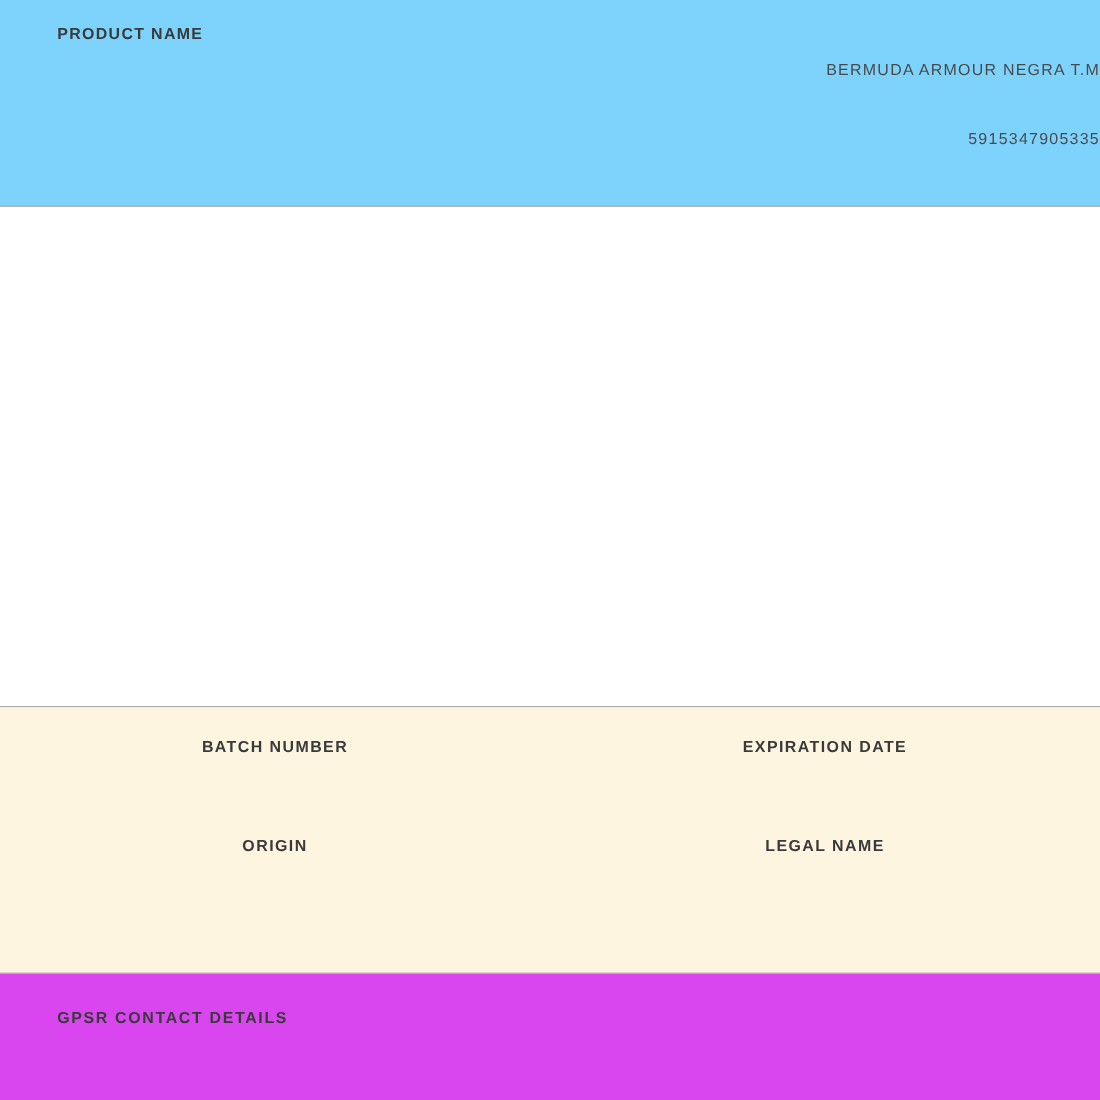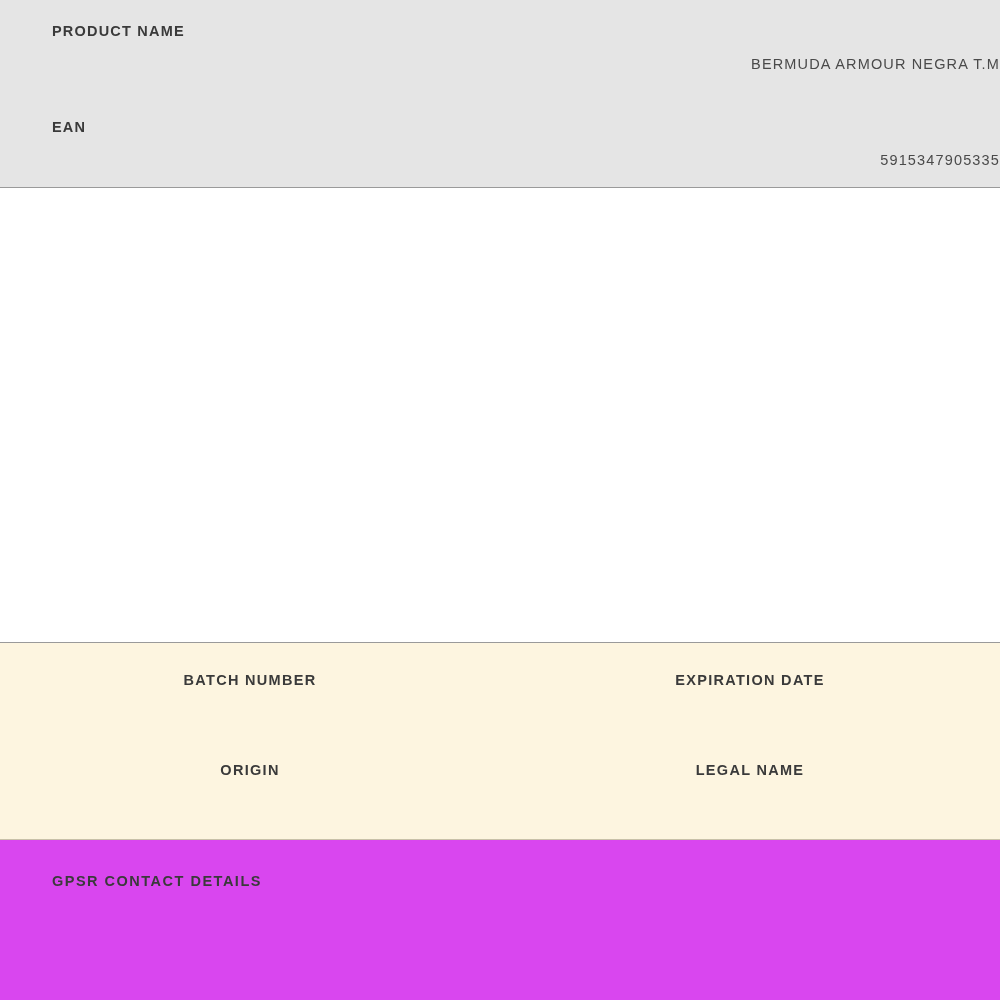--- a/index.html
+++ b/index.html
@@ -17,21 +17,21 @@
 
   .page {
     position: relative;
     width: 1000px;
     height: 1000px;
     box-sizing: border-box;
   }
 
   
   .header-section {
-    background: #e5e5e5;
+    background: #7dd3fc;
     padding: 22px 0 20px 52px;
     box-sizing: border-box;
     height: 188px;
     border-bottom: 1px solid #9a9a9a;
   }
 
   .field-label {
     font-size: 14.5px;
     font-weight: bold;
     letter-spacing: 1.2px;
@@ -60,21 +60,21 @@
   .media-area {
     background: #ffffff;
     height: 455px;
     border-bottom: 1px solid #9a9a9a;
     box-sizing: border-box;
   }
 
   
   .details-section {
     background: #fdf5e0;
-    height: 197px;
+    height: 242px;
     box-sizing: border-box;
     border-bottom: 1px solid #c8c1a8;
     padding-top: 28px;
   }
 
   .details-grid {
     display: grid;
     grid-template-columns: 1fr 1fr;
     grid-template-rows: 90px 90px;
     width: 100%;
@@ -133,21 +133,20 @@
 
 <div class="page">
 
   <div class="header-section">
     <div class="field-block">
       <div class="field-label">PRODUCT NAME</div>
       <div class="field-value">BERMUDA ARMOUR NEGRA T.M</div>
     </div>
     <div class="field-gap"></div>
     <div class="field-block">
-      <div class="field-label">EAN</div>
       <div class="field-value">5915347905335</div>
     </div>
   </div>
 
   <div class="media-area">
     <div></div>
   </div>
 
   <div class="details-section">
     <div class="details-grid">

